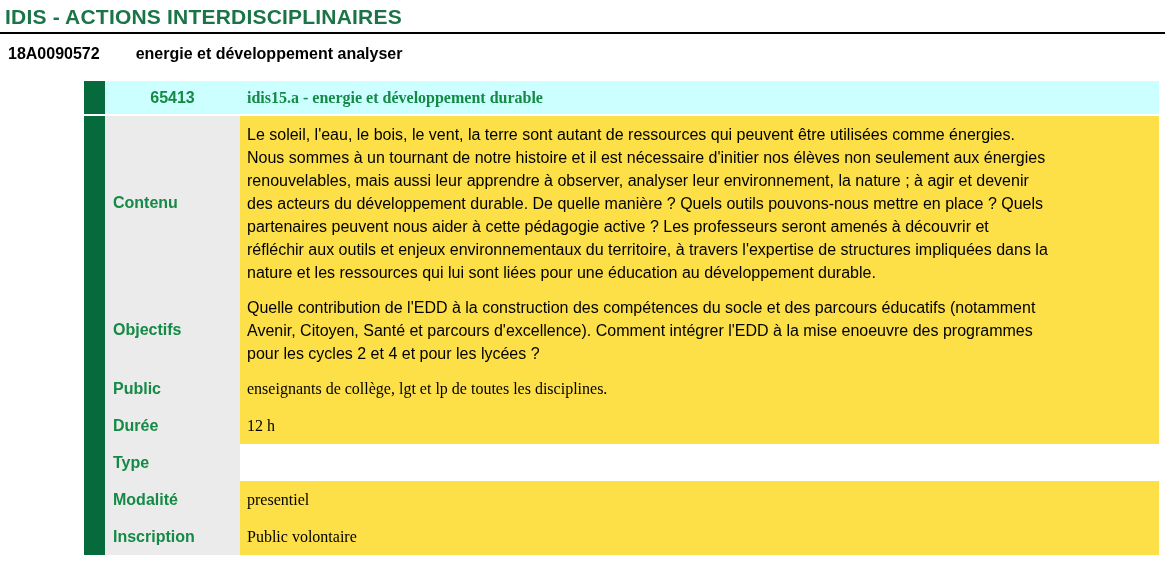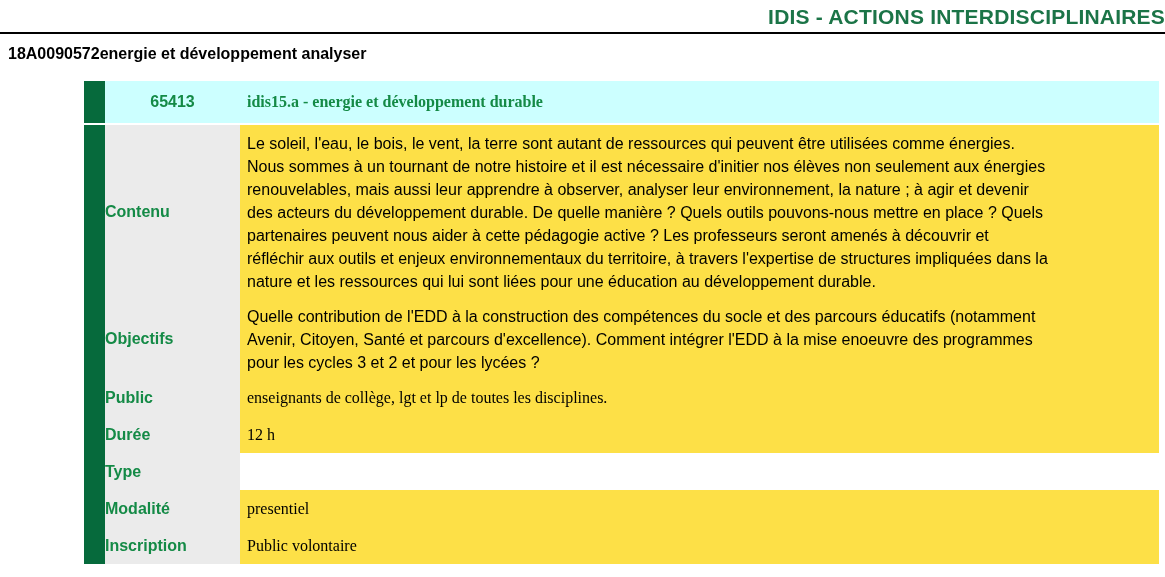--- a/index.html
+++ b/index.html
@@ -19,44 +19,43 @@
   }
 
   
   .page-title {
     margin: 5px 0 0 5px;
     font-size: 21px;
     line-height: 24px;
     font-weight: bold;
     color: #1b7447;
     letter-spacing: 0.2px;
-    text-align: right;
   }
   .title-divider {
     margin-top: 3px;
     height: 0;
     border-top: 2px solid #000000;
     width: 1165px;
   }
   .code-row {
     display: flex;
     align-items: baseline;
     margin: 11px 0 0 8px;
     font-size: 16px;
     font-weight: bold;
     color: #000000;
   }
-  .course-code { }
+  .course-code { margin-right: 36px; }
 
   
   .course-table {
     margin: 18px 0 0 84px;
     width: 1075px;
   }
-  .thead { display: flex; height: 42px; }
+  .thead { display: flex; height: 33px; }
   .stripe-cell {
     width: 21px;
     background: #066a3c;
     flex: 0 0 21px;
   }
   .head-bar {
     flex: 1;
     background: #ccffff;
     display: flex;
     align-items: center;
@@ -83,20 +82,21 @@
   .row { display: flex; }
   .cell-label {
     width: 135px;
     flex: 0 0 135px;
     background: #ebebeb;
     color: #148a46;
     font-weight: bold;
     font-size: 16px;
     display: flex;
     align-items: center;
+    padding-left: 8px;
   }
   .cell-value {
     flex: 1;
     font-size: 16px;
     line-height: 23px;
     color: #000000;
     padding-left: 7px;
     padding-right: 110px;
     background: #fde047;
   }
@@ -139,21 +139,21 @@
       <div class="stripe"></div>
       <div class="rows">
 
         <div class="row row-para">
           <div class="cell-label">Contenu</div>
           <div class="cell-value">Le soleil, l'eau, le bois, le vent, la terre sont autant de ressources qui peuvent être utilisées comme énergies. Nous sommes à un tournant de notre histoire et il est nécessaire d'initier nos élèves non seulement aux énergies renouvelables, mais aussi leur apprendre à observer, analyser leur environnement, la nature ; à agir et devenir des acteurs du développement durable. De quelle manière ? Quels outils pouvons-nous mettre en place ? Quels partenaires peuvent nous aider à cette pédagogie active ? Les professeurs seront amenés à découvrir et réfléchir aux outils et enjeux environnementaux du territoire, à travers l'expertise de structures impliquées dans la nature et les ressources qui lui sont liées pour une éducation au développement durable.</div>
         </div>
 
         <div class="row row-para">
           <div class="cell-label">Objectifs</div>
-          <div class="cell-value">Quelle contribution de l'EDD à la construction des compétences du socle et des parcours éducatifs (notamment Avenir, Citoyen, Santé et parcours d'excellence). Comment intégrer l'EDD à la mise enoeuvre des programmes pour les cycles 3 et 2 et pour les lycées ?</div>
+          <div class="cell-value">Quelle contribution de l'EDD à la construction des compétences du socle et des parcours éducatifs (notamment Avenir, Citoyen, Santé et parcours d'excellence). Comment intégrer l'EDD à la mise enoeuvre des programmes pour les cycles 2 et 4 et pour les lycées ?</div>
         </div>
 
         <div class="row row-line">
           <div class="cell-label">Public</div>
           <div class="cell-value">enseignants de collège, lgt et lp de toutes les disciplines.</div>
         </div>
 
         <div class="row row-line">
           <div class="cell-label">Durée</div>
           <div class="cell-value">12 h</div>

